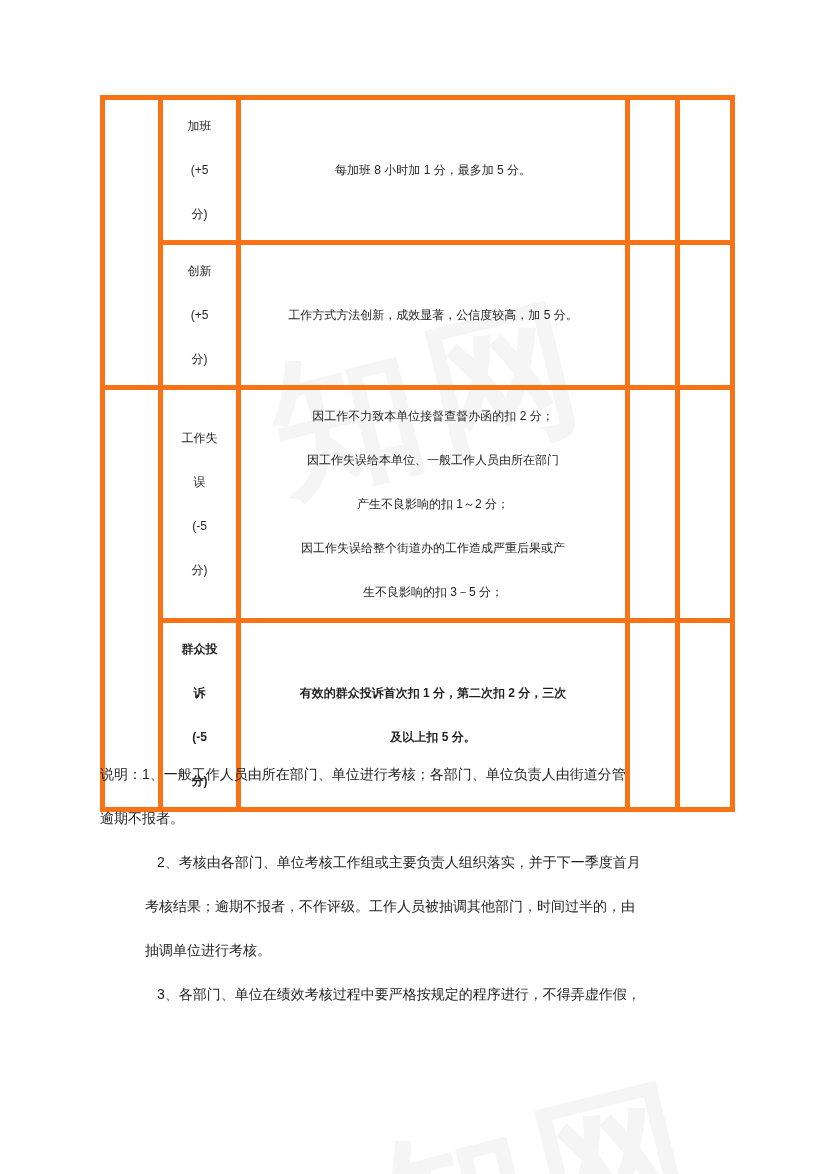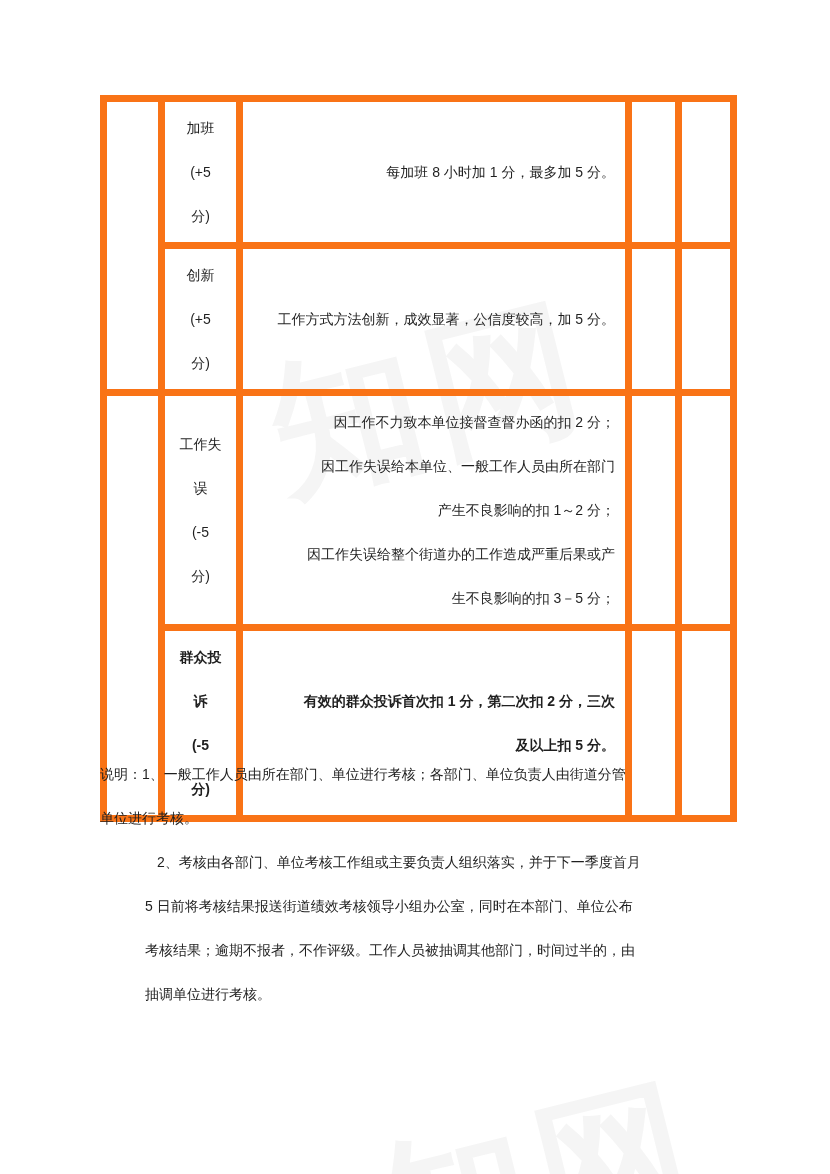--- a/index.html
+++ b/index.html
@@ -30,35 +30,35 @@
 
   .assessment-table {
     position: absolute;
     left: 100px;
     top: 95px;
     border-collapse: collapse;
     table-layout: fixed;
     width: 630px;
   }
   .assessment-table td {
-    border: 7px solid #f97316;
+    border: 5px solid #f97316;
     vertical-align: middle;
-    font-size: 14px;
+    font-size: 12px;
     line-height: 44px;
   }
   td.cat-cell { width: 58px; }
   td.item-cell {
     width: 78px;
     text-align: center;
     padding: 4px 2px;
   }
   td.desc-cell {
     width: 389px;
     padding: 4px 10px;
-    text-align: right;
+    text-align: center;
   }
   td.score-cell-a { width: 50px; }
   td.score-cell-b { width: 55px; }
   tr.row-0 { height: 135px; }
   tr.row-1 { height: 122px; padding-left: 28px; }
   tr.row-2 { height: 226px; }
   tr.row-3 { height: 167px; font-weight: bold; }
 
   .notes {
     position: absolute;
@@ -140,20 +140,20 @@
           <div>及以上扣 5 分。</div>
         </td>
         <td class="score-cell-a"></td>
         <td class="score-cell-b"></td>
       </tr>
     </tbody>
   </table>
 
   <div class="notes">
     <div class="note-line">说明：1、一般工作人员由所在部门、单位进行考核；各部门、单位负责人由街道分管</div>
-    <div class="note-line">单位进行考核。</div>
+    <div class="note-line">逾期不报者。</div>
     <div class="note-line indent-1">2、考核由各部门、单位考核工作组或主要负责人组织落实，并于下一季度首月</div>
-    <div class="note-line indent-2">5 日前将考核结果报送街道绩效考核领导小组办公室，同时在本部门、单位公布</div>
     <div class="note-line indent-2">考核结果；逾期不报者，不作评级。工作人员被抽调其他部门，时间过半的，由</div>
     <div class="note-line indent-2">抽调单位进行考核。</div>
+    <div class="note-line indent-1">3、各部门、单位在绩效考核过程中要严格按规定的程序进行，不得弄虚作假，</div>
   </div>
 
 </div>
 
 </body></html>

